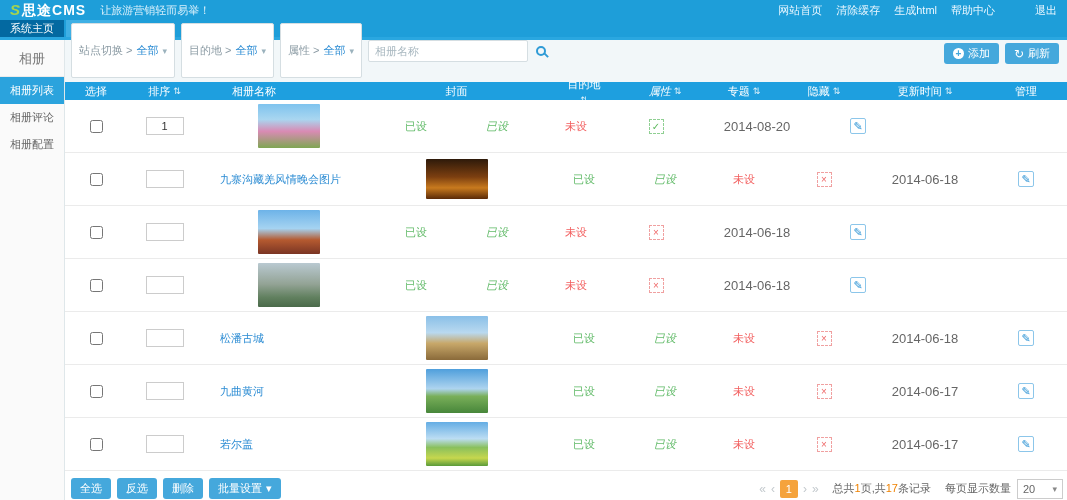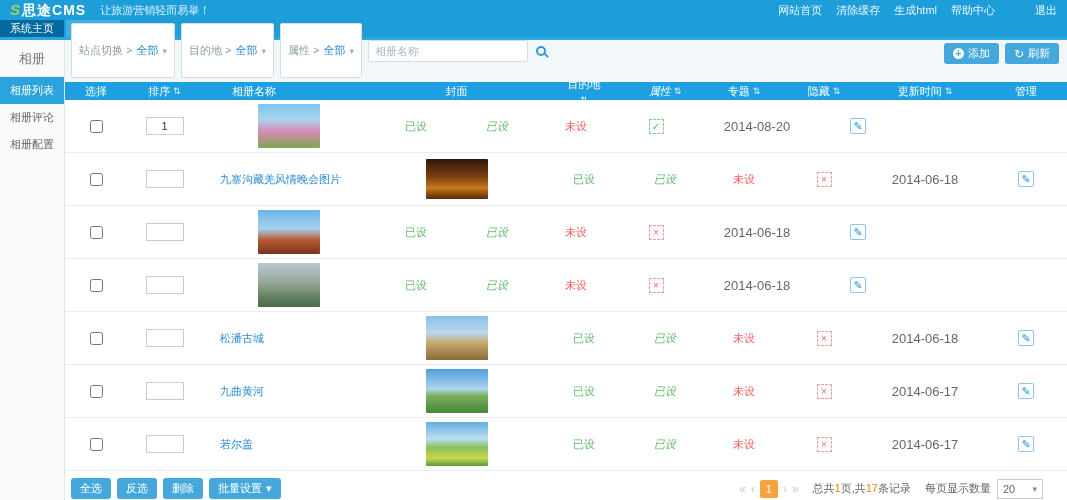--- a/index.html
+++ b/index.html
@@ -79,21 +79,21 @@
   .status-set { color:#63bb6a; font-size:11px; }
   .status-unset { color:#f25e5e; font-size:11px; }
   .hide-icon { width:15px; height:15px; border:1px dashed; display:flex; align-items:center; justify-content:center; font-size:10px; cursor:pointer; }
   .hide-icon[data-state="checked"] { color:#5cb85c; border-color:#8fcf92; }
   .hide-icon[data-state="crossed"] { color:#ef6b6b; border-color:#f0a0a0; }
   .date-text { color:#666; font-size:13px; }
   .edit-icon { width:16px; height:16px; border:1px solid #8cc6ea; border-radius:2px; color:#2e94d5; display:flex; align-items:center; justify-content:center; font-size:11px; cursor:pointer; background:#fff; }
   .chk { width:13px; height:13px; cursor:pointer; }
 
   
-  .footer { display:flex; align-items:center; padding:7px 24px 0 6px; }
+  .footer { display:flex; align-items:center; padding:7px 4px 0 6px; }
   .foot-btns { display:flex; gap:6px; }
   .foot-right { margin-left:auto; display:flex; align-items:center; gap:14px; }
   .pager { display:flex; align-items:center; gap:5px; }
   .pg-arrow { color:#c3c9cd; font-size:12px; cursor:pointer; }
   .pg-current { min-width:18px; height:18px; background:#f5a33c; color:#fff; border-radius:2px; display:flex; align-items:center; justify-content:center; font-size:11px; cursor:pointer; }
   .summary { color:#666; font-size:11px; }
   .summary b { color:#f08200; font-weight:normal; }
   .perpage { display:flex; align-items:center; gap:6px; color:#666; font-size:11px; }
   .pp-select { width:46px; height:20px; border:1px solid #ccc; background:#fff; display:flex; align-items:center; justify-content:space-between; padding:0 5px; cursor:pointer; }
   .pp-select .caret { color:#888; font-size:9px; }

